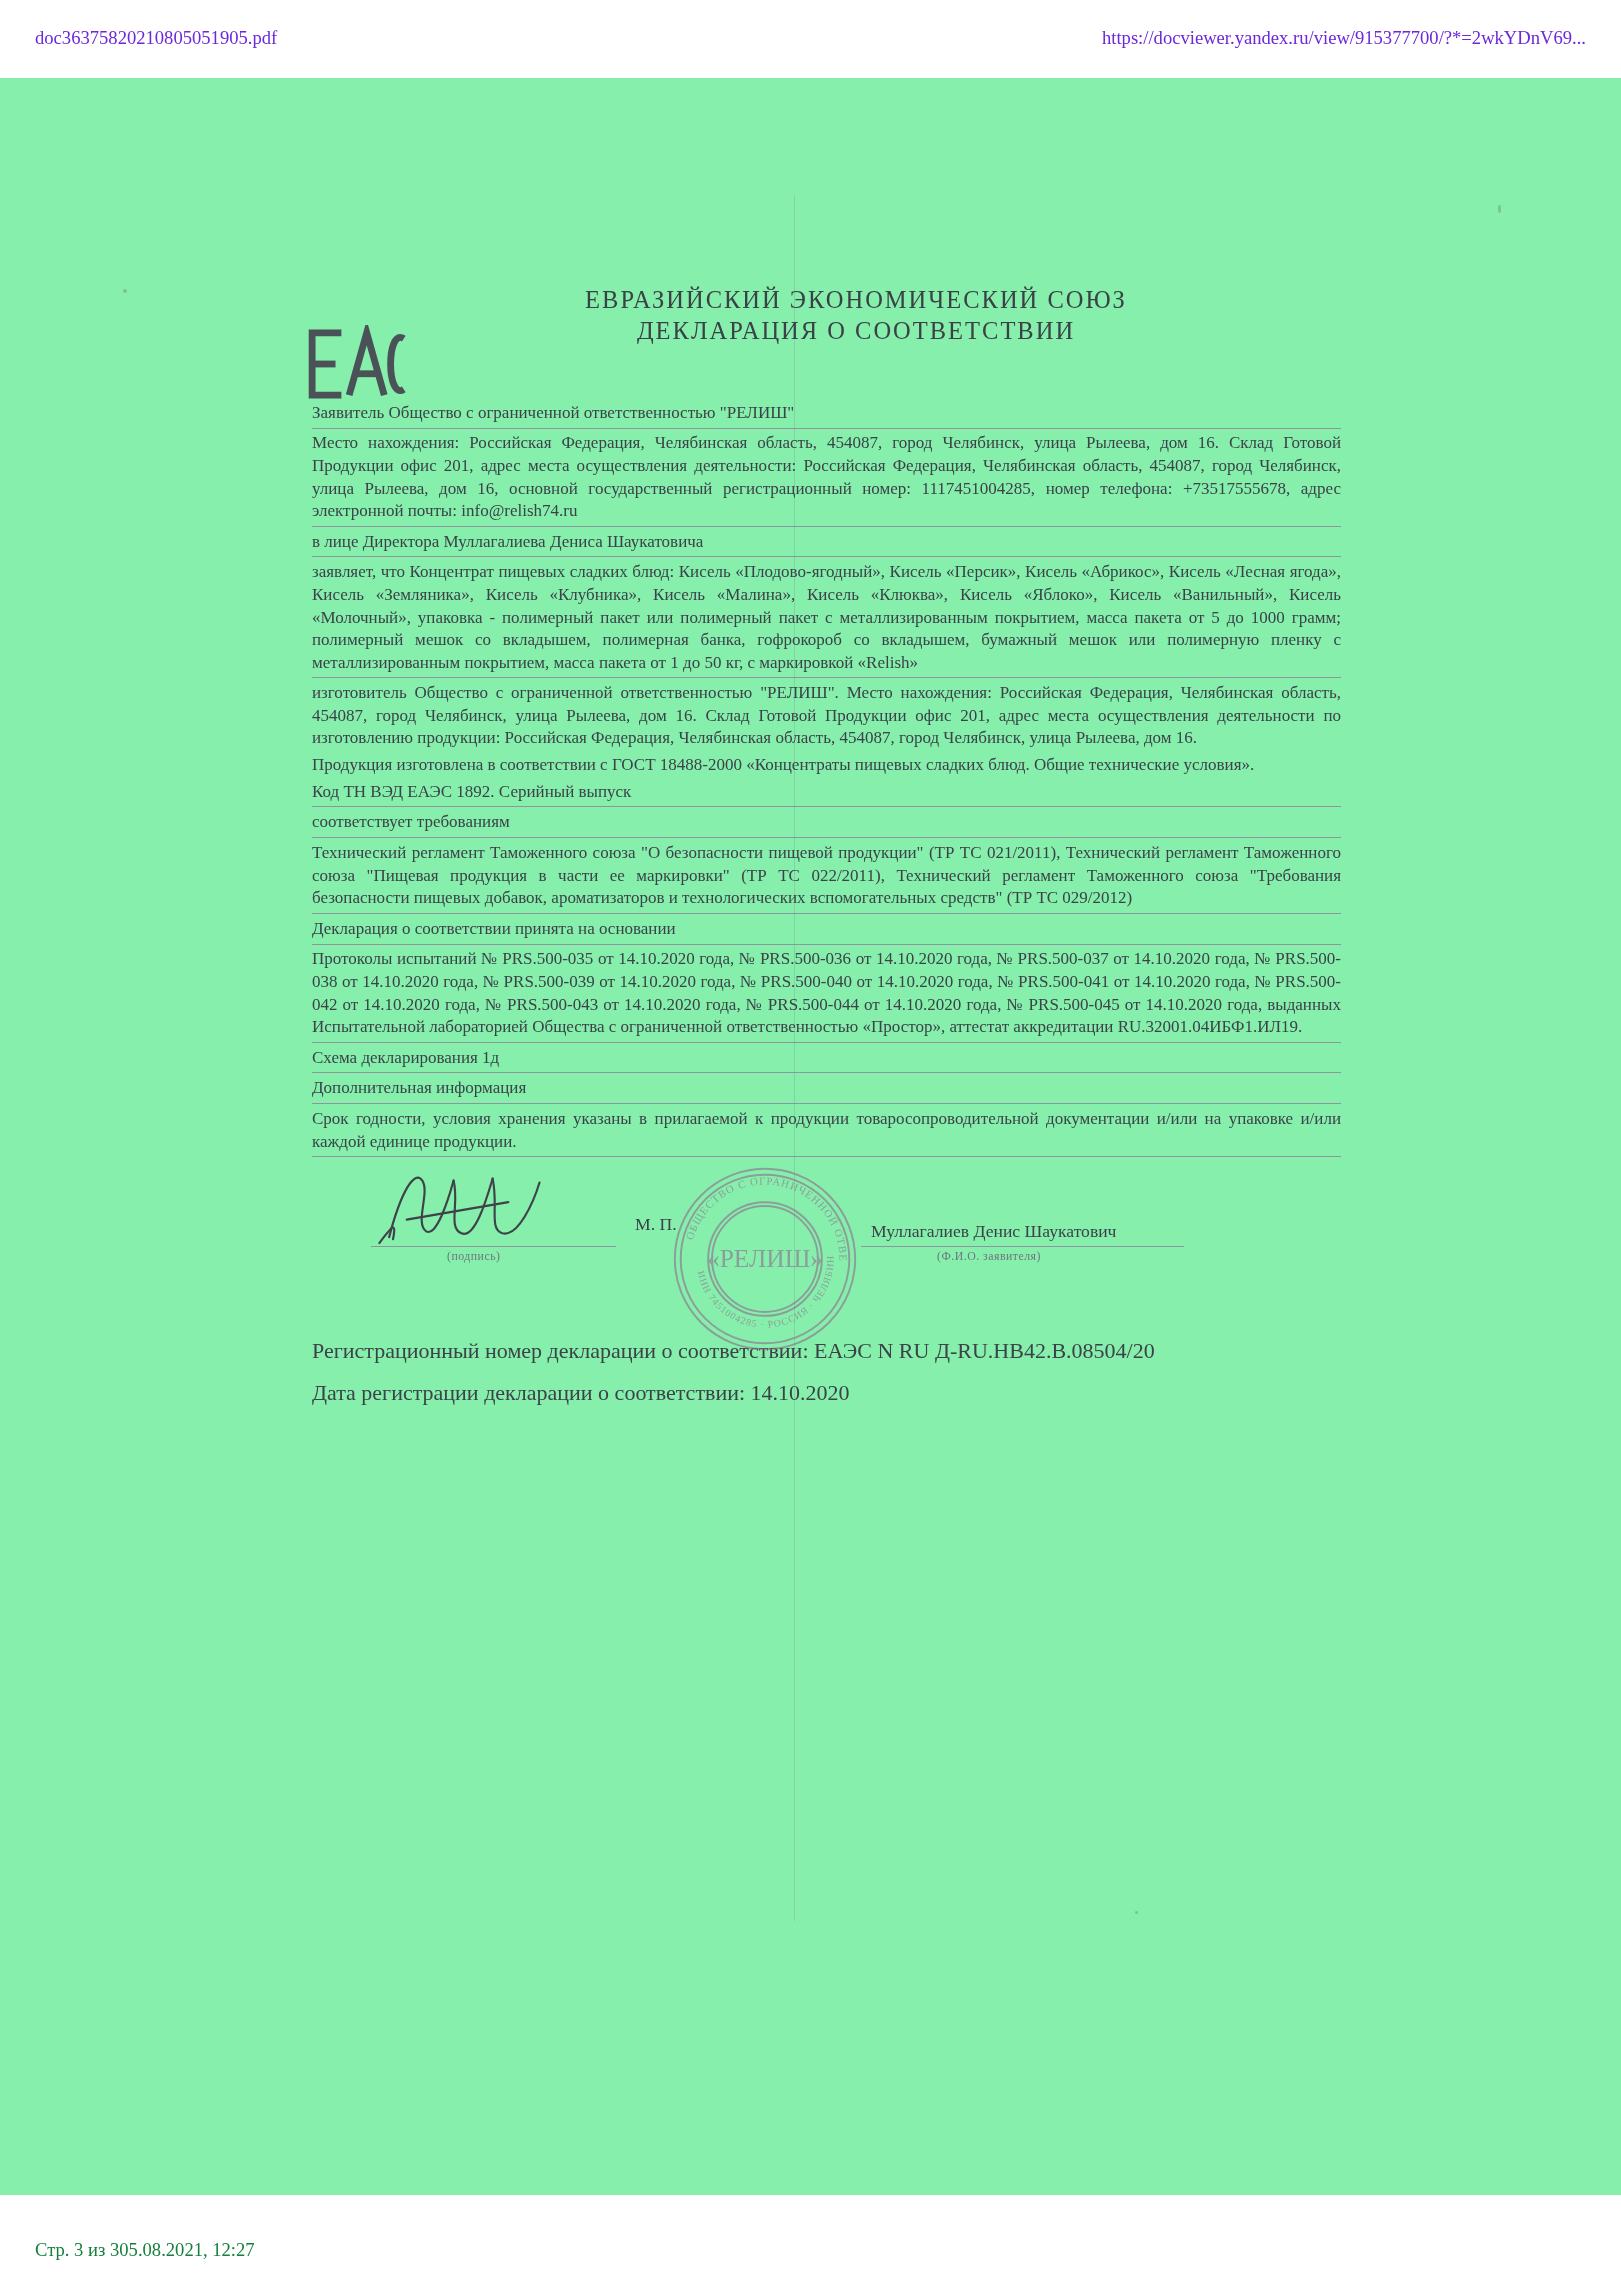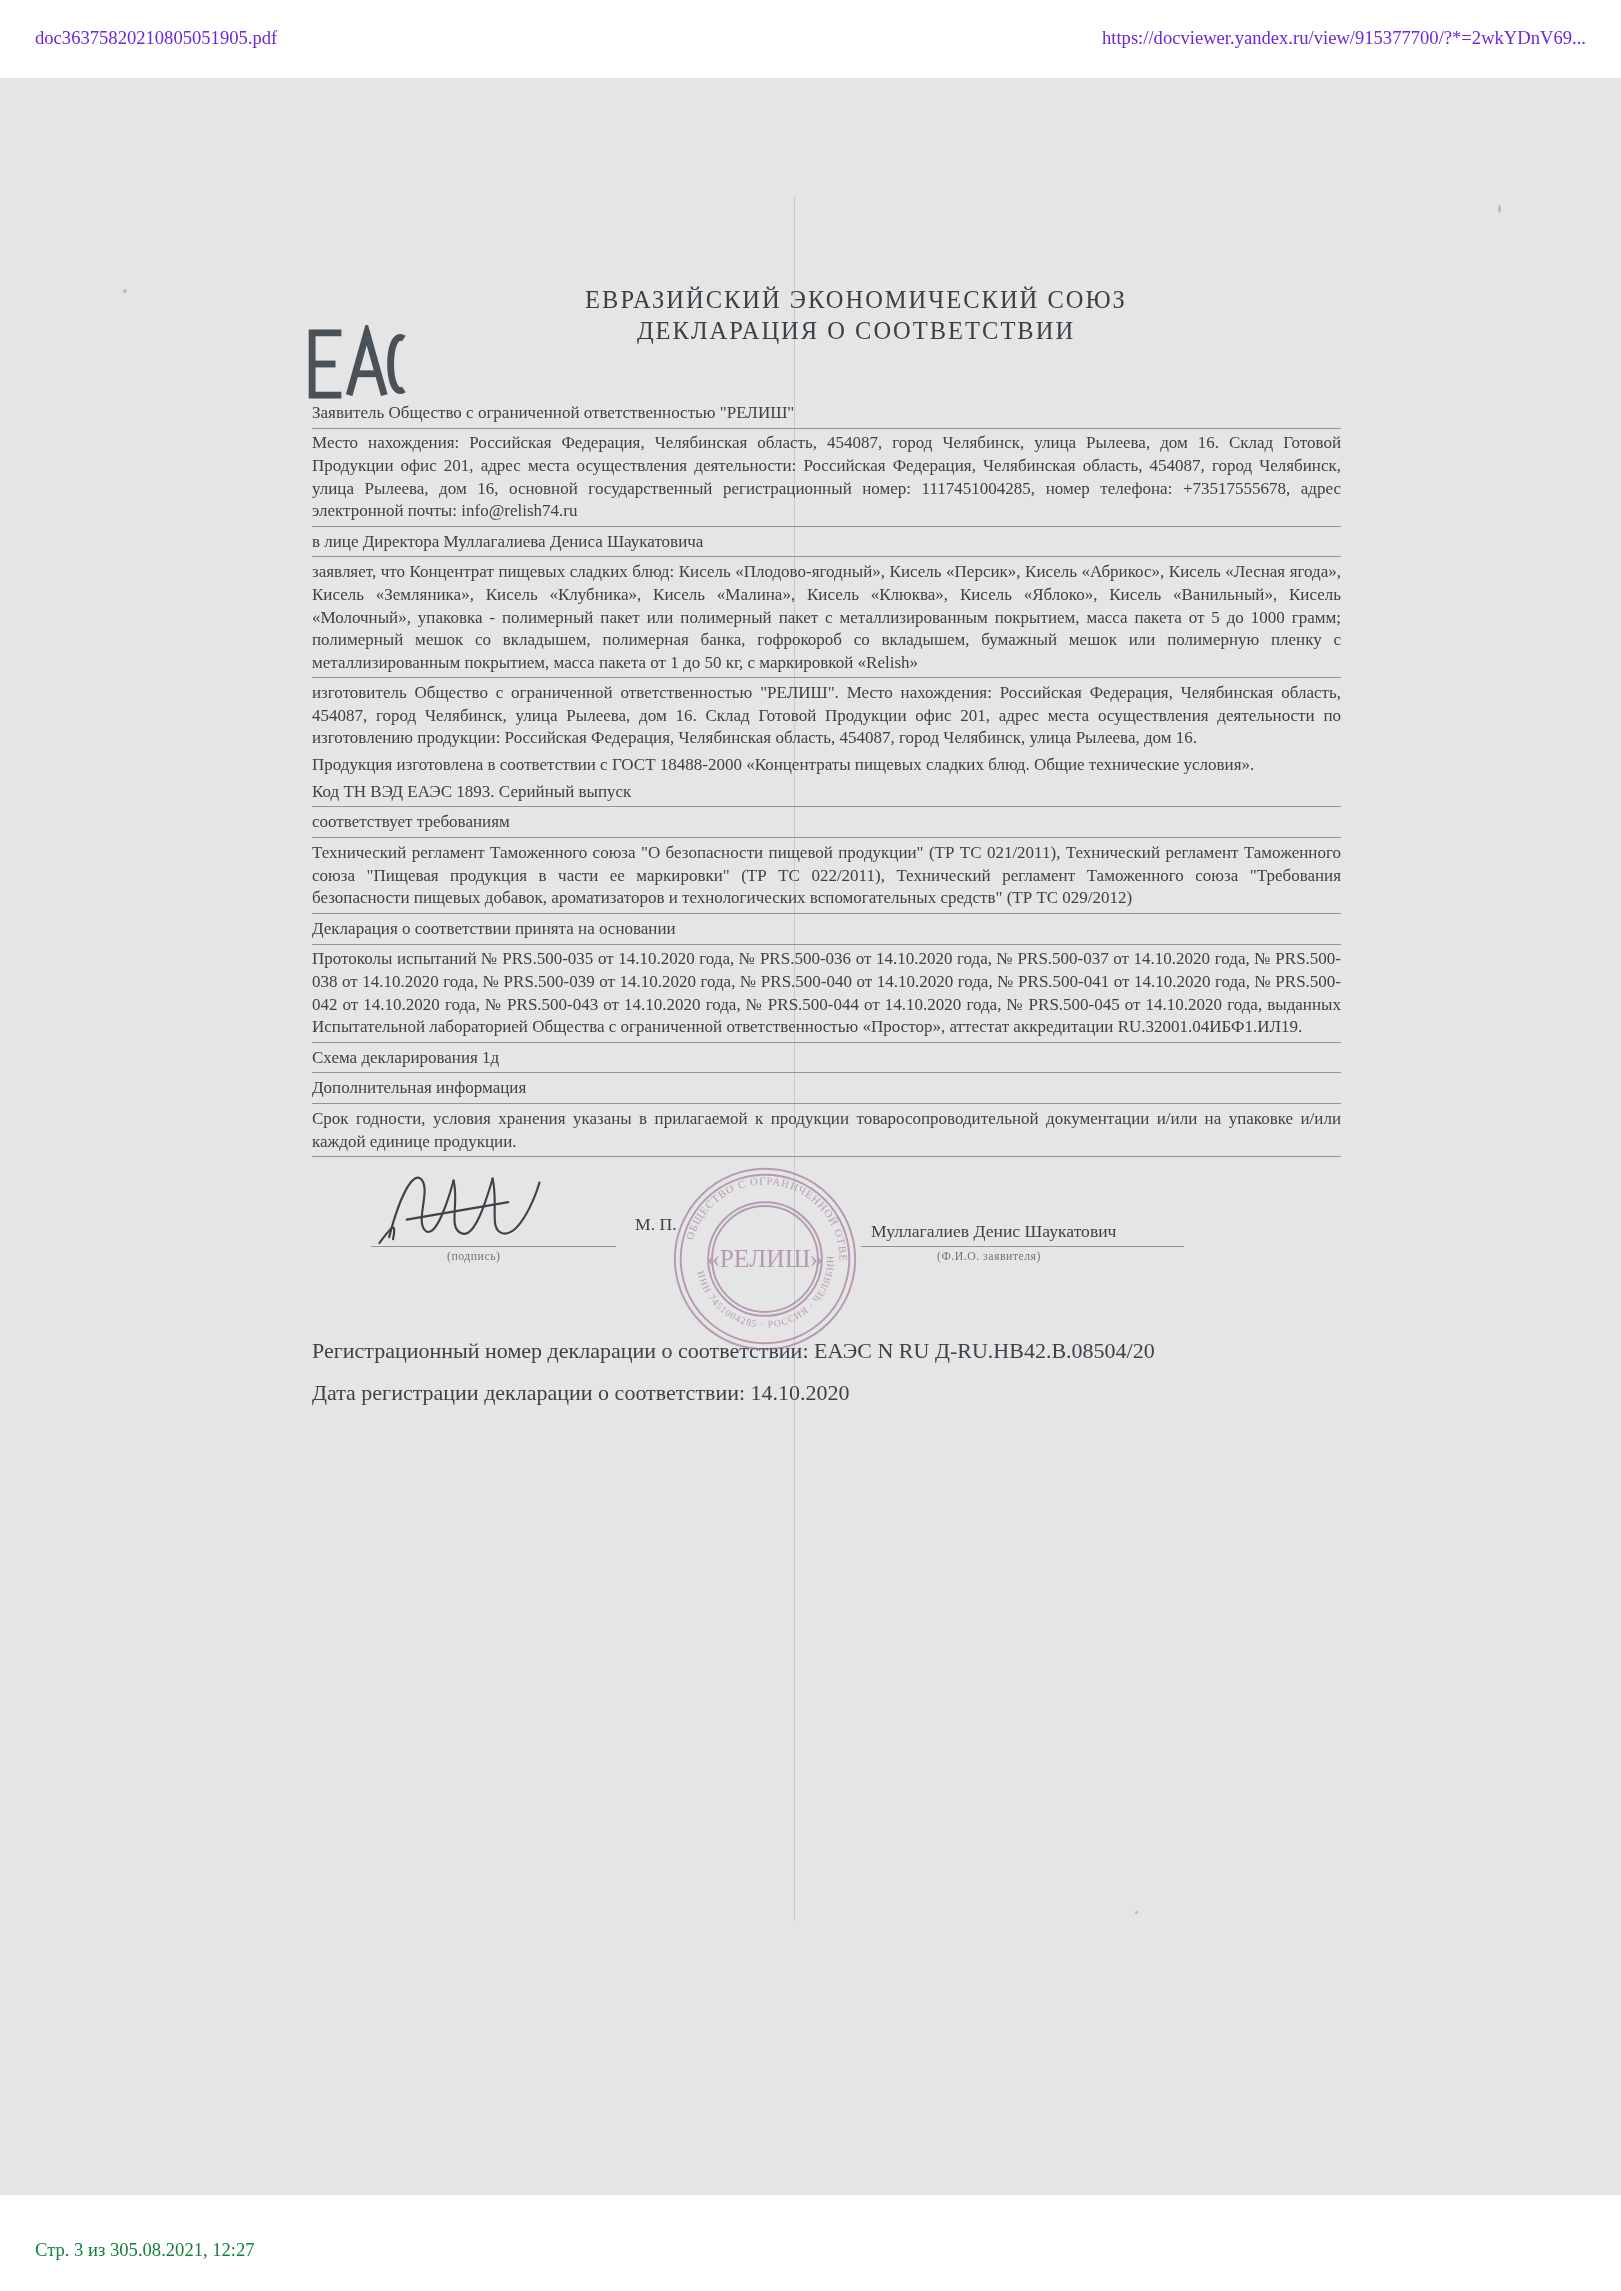--- a/index.html
+++ b/index.html
@@ -46,21 +46,21 @@
     color: #15803d;
   }
 
   
   .scan {
     position: absolute;
     left: 0;
     top: 78px;
     width: 1621px;
     height: 2117px;
-    background: #e5e5e5;
+    background: #86efac;
   }
   
   .fold {
     position: absolute;
     left: 794px;
     top: 118px;
     width: 1px;
     height: 1725px;
     background: rgba(120,125,130,0.25);
   }
@@ -240,21 +240,21 @@
       <div class="p rule tight">Место нахождения: Российская Федерация, Челябинская область, 454087, город Челябинск, улица Рылеева, дом 16. Склад Готовой Продукции офис 201, адрес места осуществления деятельности: Российская Федерация, Челябинская область, 454087, город Челябинск, улица Рылеева, дом 16, основной государственный регистрационный номер: 1117451004285, номер телефона: +73517555678, адрес электронной почты: info@relish74.ru</div>
 
       <div class="p rule">в лице Директора Муллагалиева Дениса Шаукатовича</div>
 
       <div class="p rule tight">заявляет, что Концентрат пищевых сладких блюд: Кисель «Плодово-ягодный», Кисель «Персик», Кисель «Абрикос», Кисель «Лесная ягода», Кисель «Земляника», Кисель «Клубника», Кисель «Малина», Кисель «Клюква», Кисель «Яблоко», Кисель «Ванильный», Кисель «Молочный», упаковка - полимерный пакет или полимерный пакет с металлизированным покрытием, масса пакета от 5 до 1000 грамм; полимерный мешок со вкладышем, полимерная банка, гофрокороб со вкладышем, бумажный мешок или полимерную пленку с металлизированным покрытием, масса пакета от 1 до 50 кг, с маркировкой «Relish»</div>
 
       <div class="p tight">изготовитель Общество с ограниченной ответственностью "РЕЛИШ". Место нахождения: Российская Федерация, Челябинская область, 454087, город Челябинск, улица Рылеева, дом 16. Склад Готовой Продукции офис 201, адрес места осуществления деятельности по изготовлению продукции: Российская Федерация, Челябинская область, 454087, город Челябинск, улица Рылеева, дом 16.</div>
 
       <div class="p tight">Продукция изготовлена в соответствии с ГОСТ 18488-2000 «Концентраты пищевых сладких блюд. Общие технические условия».</div>
 
-      <div class="p rule">Код ТН ВЭД ЕАЭС 1893. Серийный выпуск</div>
+      <div class="p rule">Код ТН ВЭД ЕАЭС 1892. Серийный выпуск</div>
 
       <div class="p rule">соответствует требованиям</div>
 
       <div class="p rule tight">Технический регламент Таможенного союза "О безопасности пищевой продукции" (ТР ТС 021/2011), Технический регламент Таможенного союза "Пищевая продукция в части ее маркировки" (ТР ТС 022/2011), Технический регламент Таможенного союза "Требования безопасности пищевых добавок, ароматизаторов и технологических вспомогательных средств" (ТР ТС 029/2012)</div>
 
       <div class="p rule">Декларация о соответствии принята на основании</div>
 
       <div class="p rule tight">Протоколы испытаний № PRS.500-035 от 14.10.2020 года, № PRS.500-036 от 14.10.2020 года, № PRS.500-037 от 14.10.2020 года, № PRS.500-038 от 14.10.2020 года, № PRS.500-039 от 14.10.2020 года, № PRS.500-040 от 14.10.2020 года, № PRS.500-041 от 14.10.2020 года, № PRS.500-042 от 14.10.2020 года, № PRS.500-043 от 14.10.2020 года, № PRS.500-044 от 14.10.2020 года, № PRS.500-045 от 14.10.2020 года, выданных Испытательной лабораторией Общества с ограниченной ответственностью «Простор», аттестат аккредитации RU.32001.04ИБФ1.ИЛ19.</div>
 
       <div class="p rule">Схема декларирования 1д</div>

